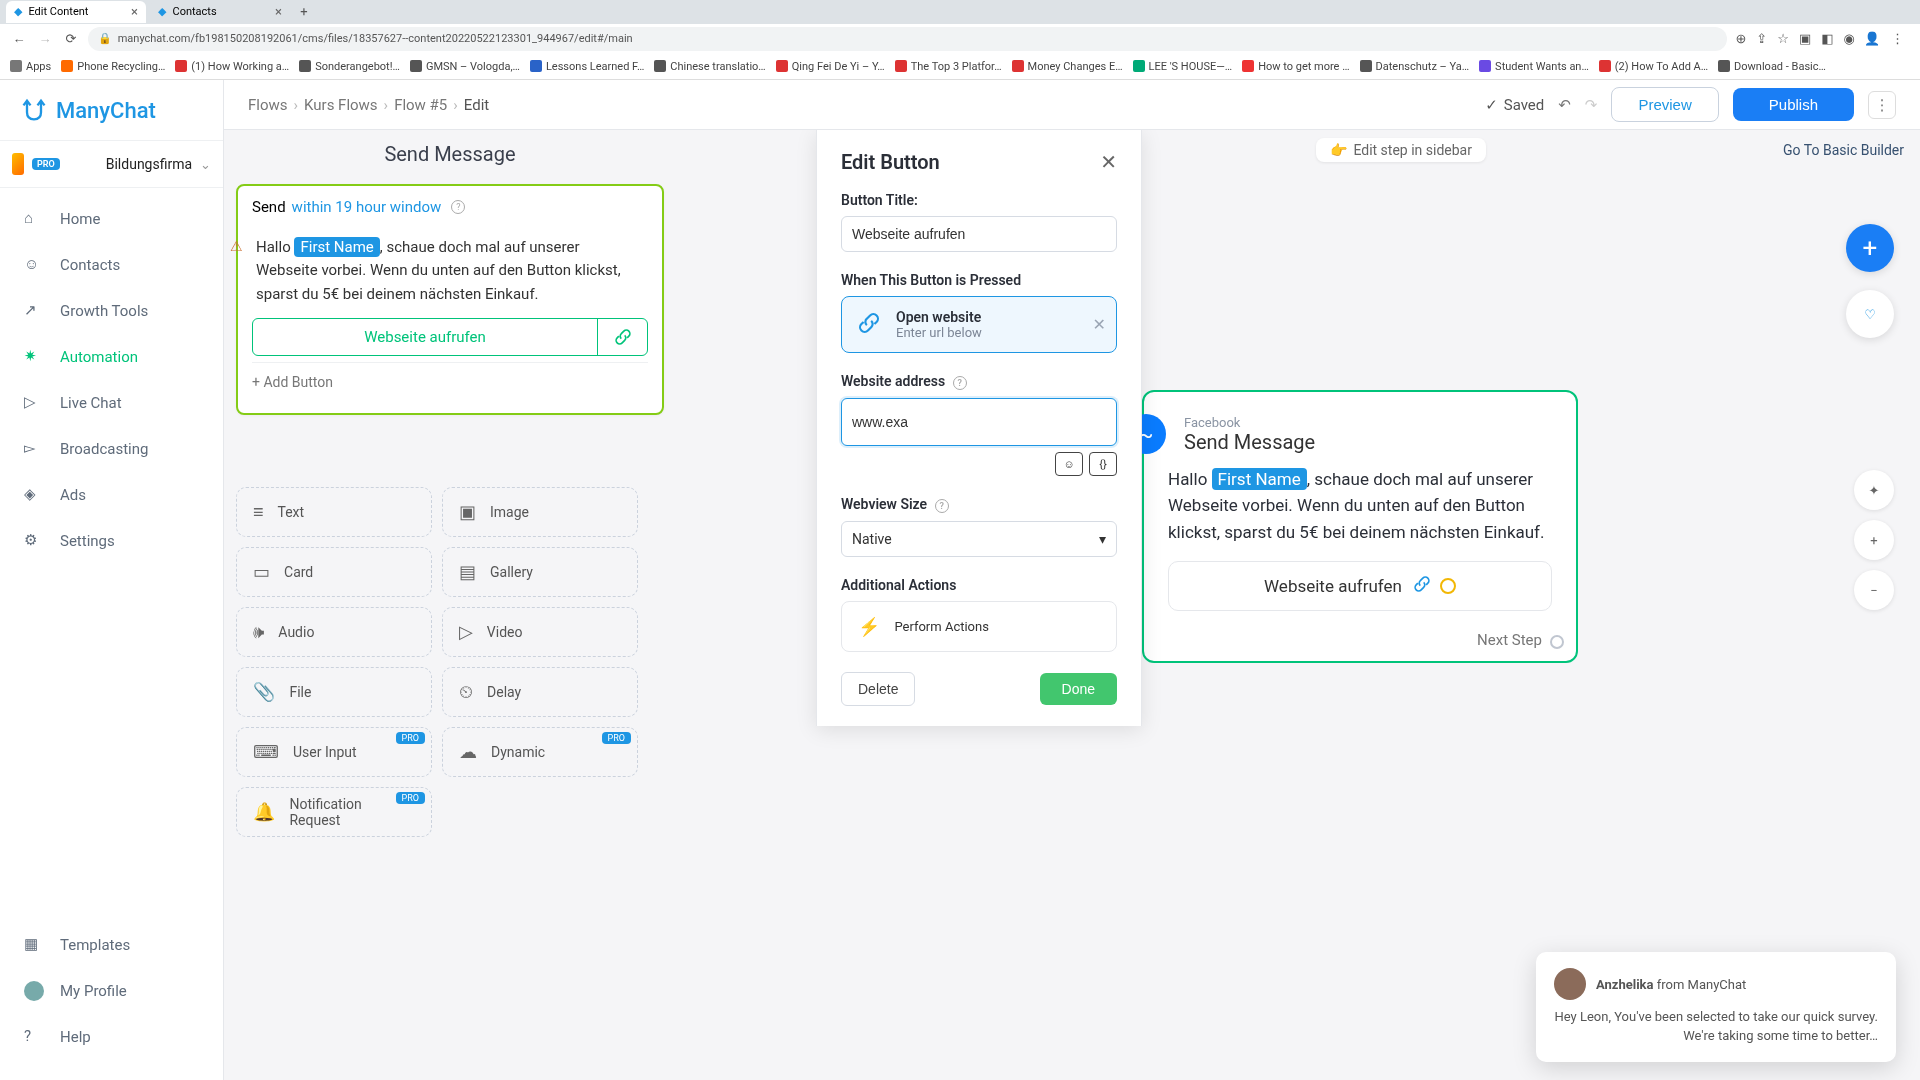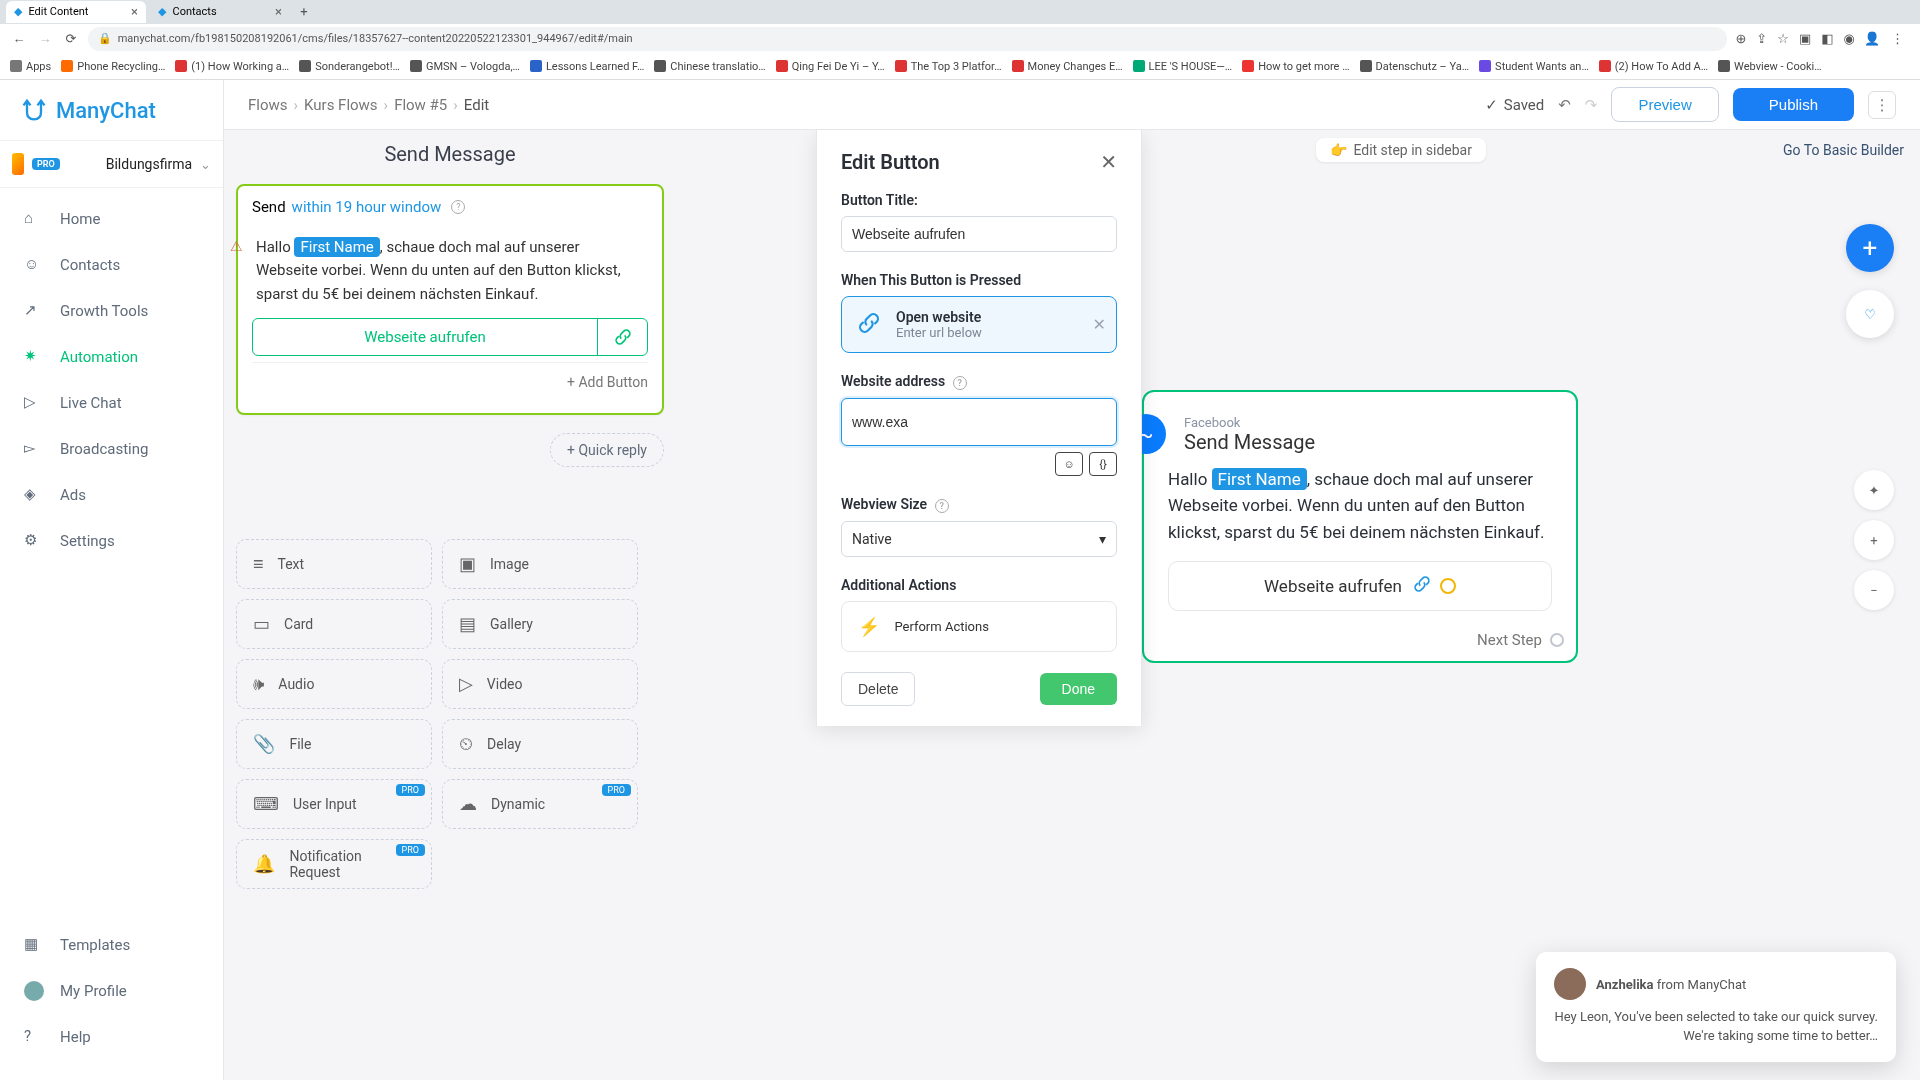--- a/index.html
+++ b/index.html
@@ -58,40 +58,40 @@
   .compose-title { text-align:center; font-size:20px; color:#3a3f4c; padding:12px 0 18px 0; }
   .send-box { background:#fff; border:2px solid #84cc16; border-radius:8px; box-shadow:0 1px 3px rgba(0,0,0,0.04); padding:12px 14px; }
   .send-head { display:flex; gap:6px; align-items:center; margin-bottom:18px; font-size:15px; }
   .send-head .link { color:#1e96e3; }
   .warn { color:#c86c2f; position:absolute; left:-22px; font-size:14px; }
   .msg-body { position:relative; font-size:15px; color:#333; line-height:1.55; padding:2px 4px; }
   .chip { background:#1e96e3; color:#fff; padding:1px 6px; border-radius:4px; }
   .btn-row { display:flex; border:1px solid #00c37a; border-radius:6px; margin-top:10px; overflow:hidden; }
   .btn-row-main { flex:1; text-align:center; padding:9px 0; color:#00c37a; font-size:15px; }
   .btn-row-side { width:50px; border-left:1px solid #00c37a; display:flex; align-items:center; justify-content:center; color:#00c37a; }
-  .add-button-row { text-align:right; padding:11px 0; color:#777; font-size:14px; border-top:1px solid #eef0f2; margin-top:6px; }
+  .add-button-row { text-align:left; padding:11px 0; color:#777; font-size:14px; border-top:1px solid #eef0f2; margin-top:6px; }
   .quick-reply-chip { border:1px dashed #cbd2dd; border-radius:22px; padding:8px 16px; font-size:14px; color:#5f6b7a; float:right; margin-top:18px; }
   
   .block-grid { display:grid; grid-template-columns:repeat(2,196px); gap:10px; margin-top:72px; }
   .block-tile { border:1px dashed #cbd2dd; border-radius:10px; height:50px; display:flex; align-items:center; gap:14px; padding:0 16px; color:#555; font-size:14px; position:relative; }
   .tile-pro { position:absolute; top:4px; right:6px; font-size:9px; background:#1e96e3; color:#fff; padding:1px 6px; border-radius:4px; }
 
   
   .node { position:absolute; left:918px; top:260px; width:436px; background:#fff; border:2px solid #00c37a; border-radius:12px; padding:22px 24px 50px 24px; }
   .node-head { display:flex; align-items:center; gap:12px; margin-bottom:10px; }
   .node-ico { width:40px; height:40px; border-radius:20px; background:#0a7cff; display:flex; align-items:center; justify-content:center; color:#fff; font-size:22px; position:relative; left:-42px; }
   .node-head-texts { margin-left:-36px; }
   .node-subtitle { color:#8a94a3; font-size:13px; }
   .node-title { font-size:20px; color:#333; }
   .node-msg { font-size:17px; color:#2b2f38; line-height:1.55; margin-top:12px; }
   .node-btn { background:#fff; border:1px solid #e5e7eb; border-radius:10px; height:50px; margin-top:16px; display:flex; align-items:center; justify-content:center; gap:10px; font-size:17px; color:#333; position:relative; }
   .node-btn-icons { display:flex; gap:8px; align-items:center; }
   .link-ico { color:#1e96e3; }
   .warn-circ { width:16px; height:16px; border-radius:50%; border:2px solid #f2b705; }
-  .next-step { position:absolute; right:12px; bottom:12px; color:#777; font-size:15px; display:flex; align-items:center; gap:8px; }
+  .next-step { position:absolute; right:12px; bottom:12px; color:#777; font-size:15px; display:flex; align-items:flex-end; gap:8px; }
   .port { width:14px; height:14px; border:2px solid #c0c6d0; border-radius:50%; background:#fff; }
   
   
   .fab { position:absolute; right:26px; width:48px; height:48px; border-radius:50%; display:flex; align-items:center; justify-content:center; box-shadow:0 2px 8px rgba(0,0,0,0.12); cursor:pointer; }
   .fab-plus { top:94px; background:#1a7ef5; color:#fff; font-size:26px; }
   .fab-heart { top:160px; background:#fff; color:#1e96e3; }
   .zoom-col { position:absolute; right:26px; top:340px; display:flex; flex-direction:column; gap:10px; }
   .zoom-btn { width:40px; height:40px; border-radius:50%; background:#fff; display:flex; align-items:center; justify-content:center; box-shadow:0 1px 4px rgba(0,0,0,0.1); color:#666; }
 
   
@@ -212,21 +212,21 @@
       <span class="bkmk">
         <span class="bkmk-ico" style="background: rgb(106, 74, 227);"></span>
         <span>Student Wants an…</span>
       </span>
       <span class="bkmk">
         <span class="bkmk-ico" style="background: rgb(221, 51, 51);"></span>
         <span>(2) How To Add A…</span>
       </span>
       <span class="bkmk">
         <span class="bkmk-ico" style="background: rgb(85, 85, 85);"></span>
-        <span>Webview - Cooki…</span>
+        <span>Download - Basic…</span>
       </span>
     </div>
 </div>
 
 <div class="app">
 
   <div class="sidebar">
     <div class="logo-row">
       <span class="logo-mark">
         <svg viewBox="0 0 24 24" width="28" height="28">
@@ -339,23 +339,20 @@
           <div class="btn-row">
             <div class="btn-row-main">Webseite aufrufen</div>
             <div class="btn-row-side">
               <svg width="20" height="20" viewBox="0 0 24 24">
                   <path fill="none" stroke="#00c37a" stroke-width="2" d="M10 14 a4 4 0 0 1 0 -6 l3 -3 a4 4 0 0 1 6 6 l-2 2 M14 10 a4 4 0 0 1 0 6 l-3 3 a4 4 0 0 1 -6 -6 l2 -2"></path>
                 </svg>
             </div>
           </div>
           <div class="add-button-row">+ Add Button</div>
         </div>
-        <div style="overflow:hidden">
-          <div class="quick-reply-chip">+ Quick reply</div>
-        </div>
         <div class="block-grid" id="block-grid">
             <div class="block-tile">
               <span style="font-size: 18px; color: rgb(102, 102, 102);">≡</span>
               <span>Text</span>
             </div>
             <div class="block-tile">
               <span style="font-size: 18px; color: rgb(102, 102, 102);">▣</span>
               <span>Image</span>
             </div>
             <div class="block-tile">

